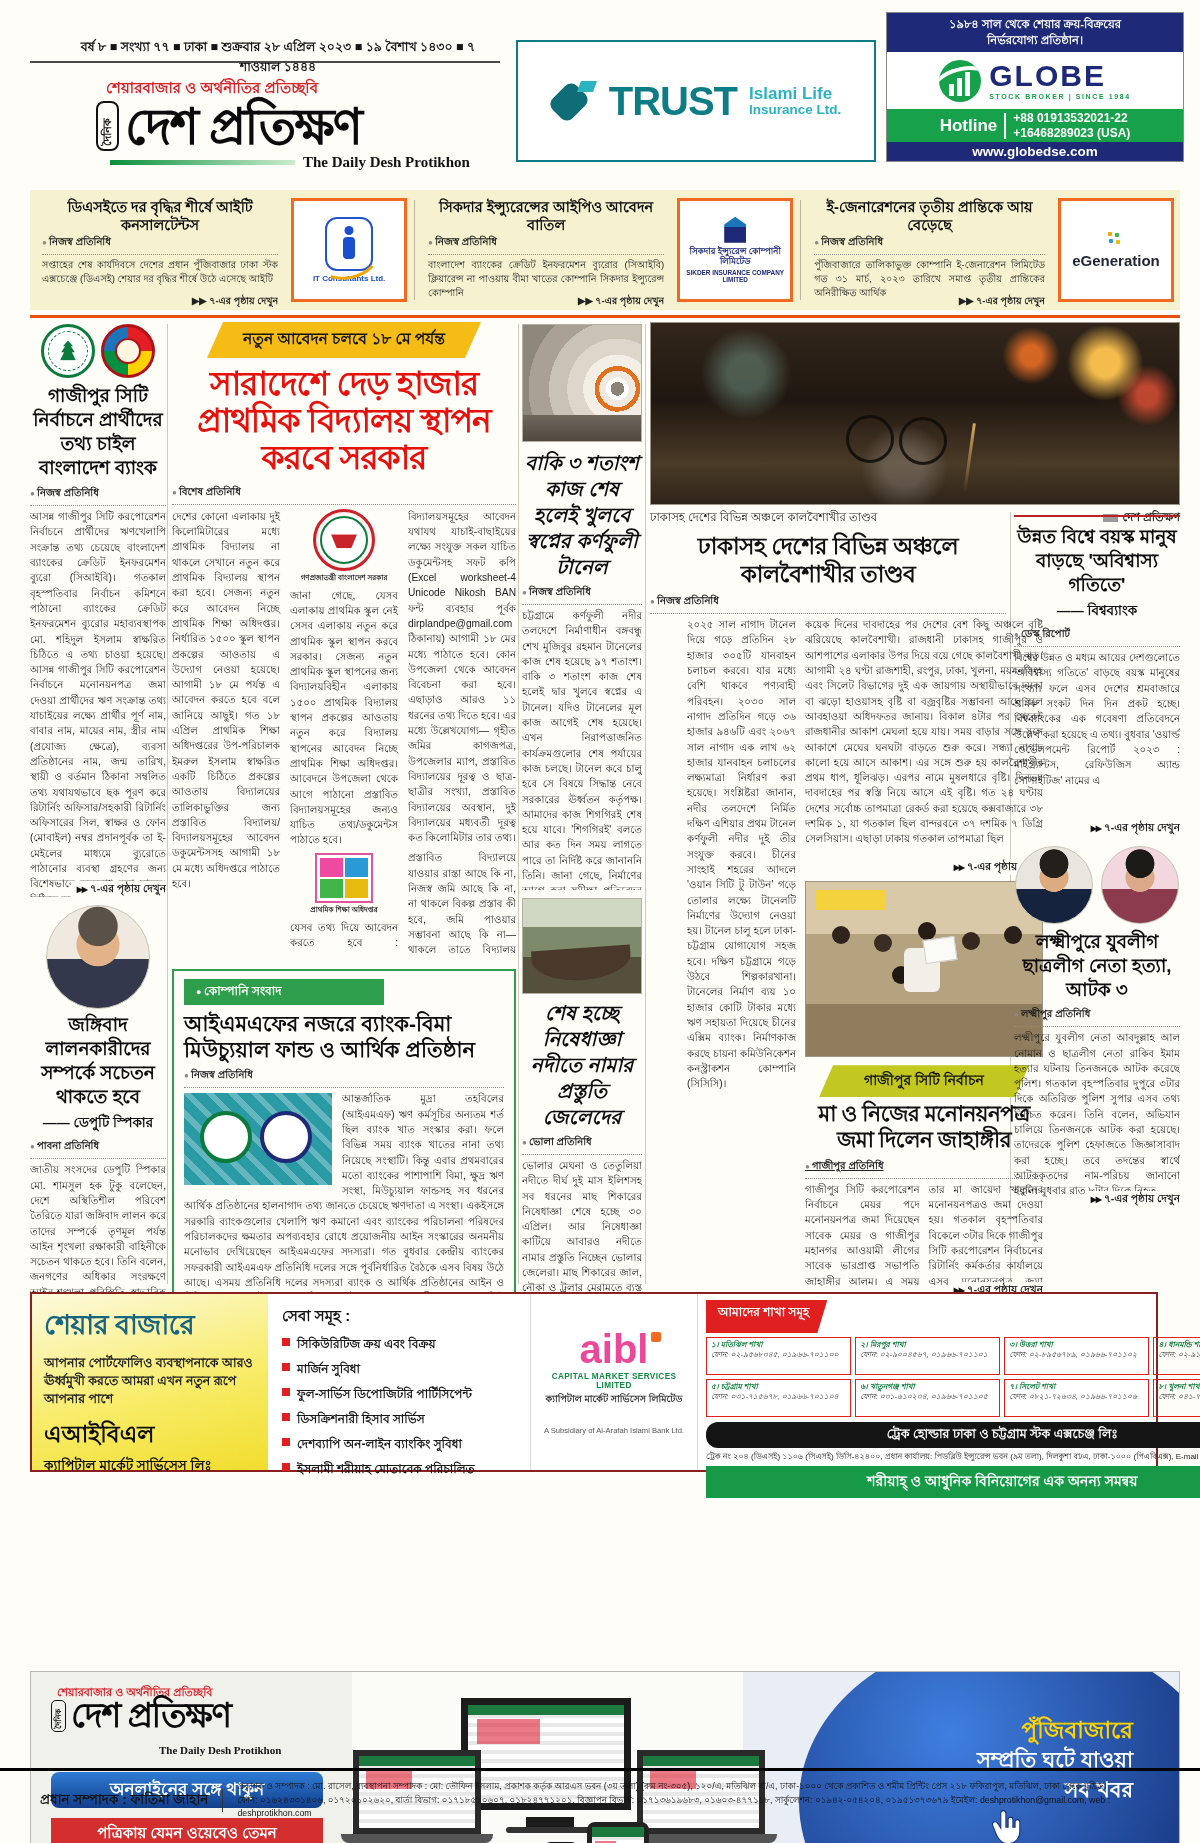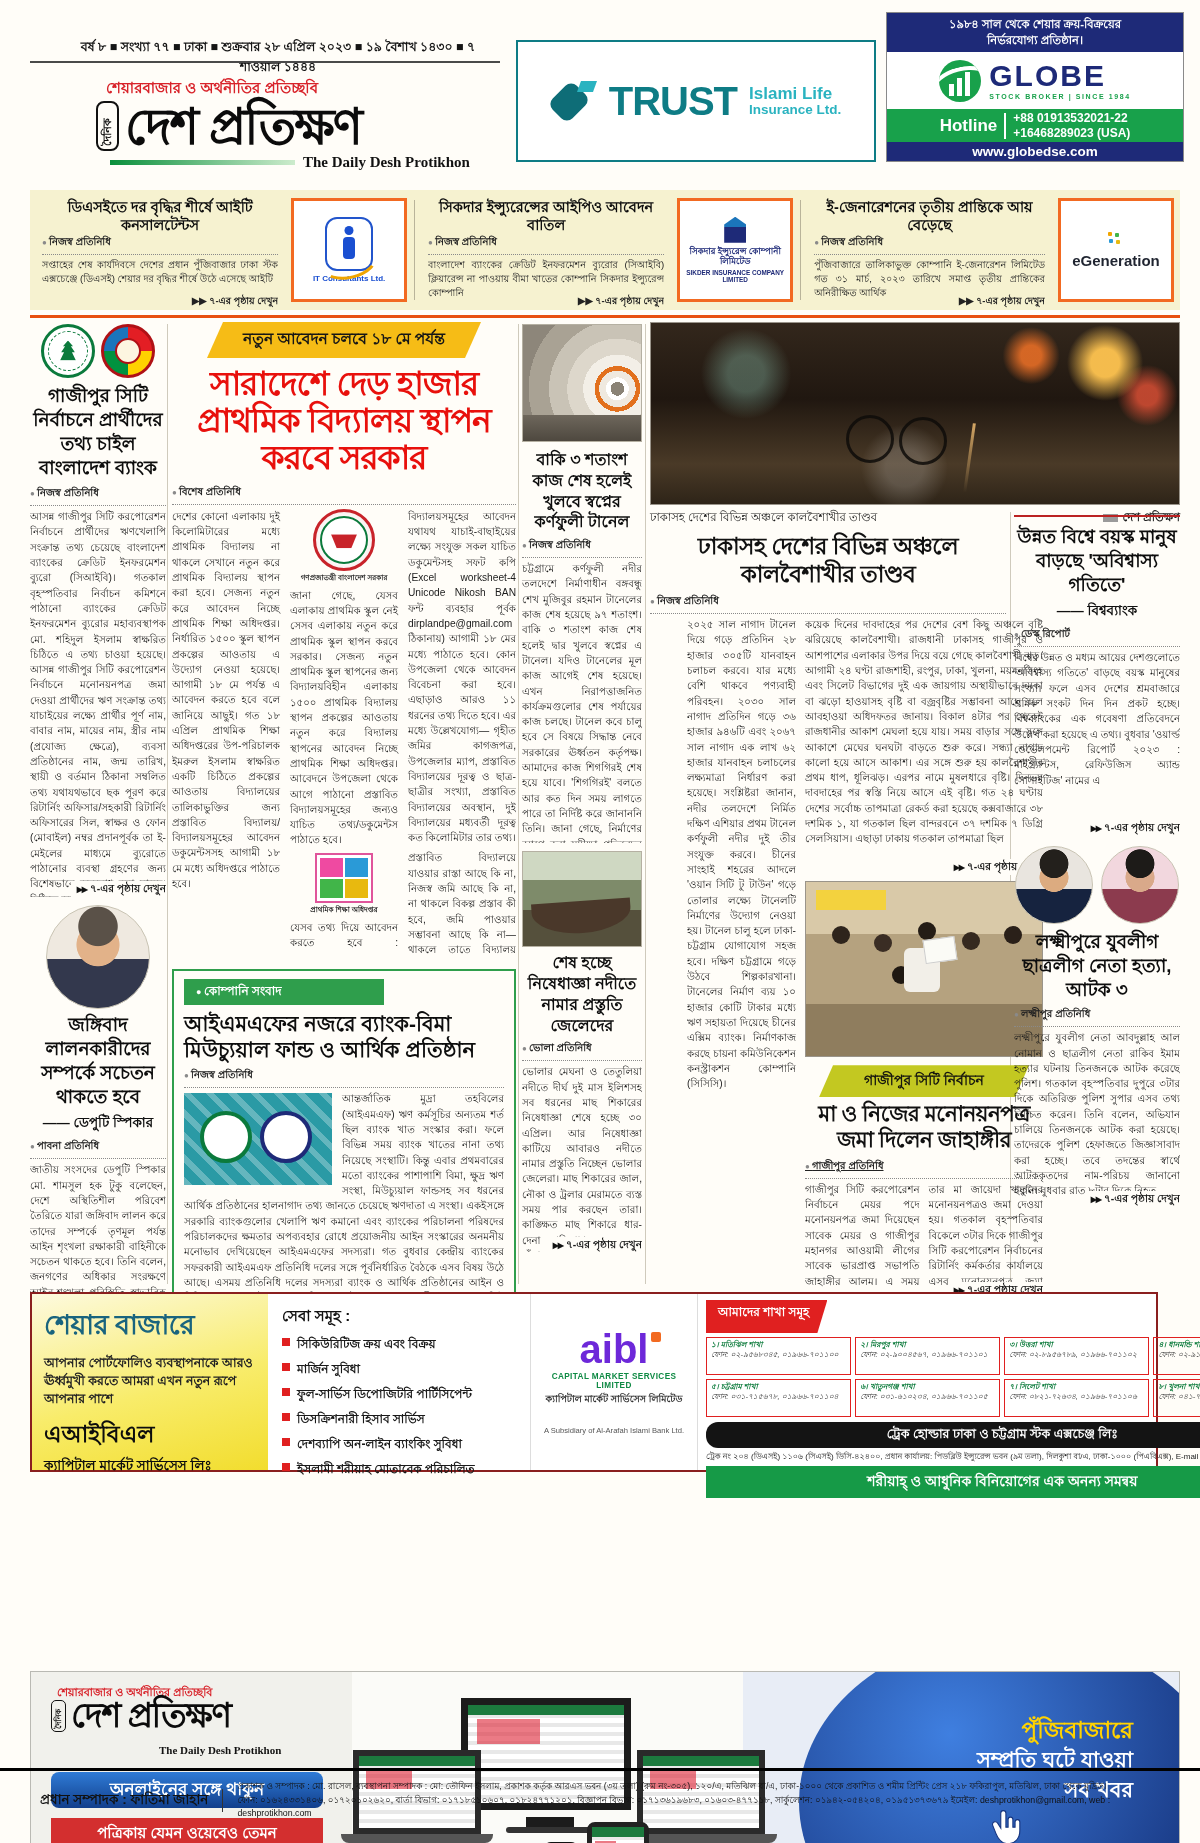--- a/index.html
+++ b/index.html
@@ -79,21 +79,21 @@
      radial-gradient(circle at 3px 3px,#f0a500 2px,transparent 2.5px),
      radial-gradient(circle at 10px 4px,#41b549 2px,transparent 2.5px),
      radial-gradient(circle at 4px 10px,#2a9ad7 2px,transparent 2.5px),
      radial-gradient(circle at 11px 11px,#e8b90f 2px,transparent 2.5px);}
   .eg-word{font-size:15px;font-weight:800;color:#1f2430;}
   .rule-orange{left:30px;top:315px;width:1150px;height:3px;background:#e8500f;}
 
   
   .hl{font-weight:800;color:#0d0d0d;text-align:center;}
   .hl-s{font-size:18.5px;line-height:1.3;}
-  .hl-t{font-size:16px;line-height:1.3;}
+  .hl-t{font-size:20px;line-height:1.3;font-style:italic;}
   .attr{text-align:center;font-weight:800;font-size:13.5px;margin-top:3px;}
   .attr::before{content:"—— ";}
 
   
   .colL{left:30px;top:324px;width:136px;}
   .logos-row{display:flex;justify-content:center;gap:6px;}
   .bb-logo{width:54px;height:54px;border-radius:50%;border:3px solid #0b7a3c;background:#fff;position:relative;box-sizing:border-box;}
   .bb-logo::before{content:"";position:absolute;inset:4px;border:1.5px dashed #0b7a3c;border-radius:50%;}
   .bb-logo::after{content:"";position:absolute;left:50%;top:50%;width:18px;height:20px;transform:translate(-50%,-52%);
        background:#0b7a3c;clip-path:polygon(50% 0,78% 28%,66% 28%,88% 58%,72% 58%,94% 100%,6% 100%,28% 58%,12% 58%,34% 28%,22% 28%);}
@@ -196,21 +196,21 @@
   .a-desc{font-size:12.5px;line-height:1.45;font-weight:700;color:#222;margin-top:5px;}
   .a-name{font-size:23px;font-weight:900;margin-top:8px;color:#0d0d0d;}
   .a-sub{font-size:13.5px;font-weight:800;color:#0d0d0d;}
   .a-serv{width:262px;flex:0 0 auto;padding:10px 14px;box-sizing:border-box;}
   .a-serv-title{font-size:15px;font-weight:900;}
   .a-serv ul{list-style:none;margin:6px 0 0;padding:0;}
   .a-serv li{font-size:12px;font-weight:700;margin-top:5px;padding-left:15px;position:relative;color:#1a1a1a;}
   .a-serv li::before{content:"";position:absolute;left:0;top:3px;width:8px;height:8px;background:#e02020;}
   .a-logo{width:168px;flex:0 0 auto;display:flex;flex-direction:column;align-items:center;justify-content:center;
           border-left:1px solid #ddd;border-right:1px solid #ddd;padding:6px;box-sizing:border-box;text-align:center;}
-  .aibl-word{font-size:40px;font-weight:900;color:#6d28d9;line-height:1;position:relative;}
+  .aibl-word{font-size:40px;font-weight:900;color:#ec4899;line-height:1;position:relative;}
   .aibl-word::after{content:"";position:absolute;right:-13px;top:3px;width:10px;height:10px;background:#f26a21;border-radius:2px;}
   .aibl-l1{font-size:8.2px;letter-spacing:.4px;color:#0f8a44;font-weight:800;text-transform:uppercase;margin-top:3px;}
   .aibl-l2{font-size:9.5px;font-weight:800;color:#333;margin-top:2px;}
   .aibl-l3{font-size:7.6px;color:#555;margin-top:19px;}
   .a-right{flex:1;padding:6px 8px;box-sizing:border-box;}
   .a-br-title{display:inline-block;background:#e02020;color:#fff;font-weight:800;font-size:12px;padding:3px 18px 10px 12px;
               clip-path:polygon(0 0,100% 0,calc(100% - 10px) 100%,0 100%);}
   .br-grid{display:grid;grid-template-columns:repeat(4,1fr);gap:4px;margin-top:4px;}
   .br-box{border:1.5px solid #e02020;height:38px;padding:2px 4px;font-size:7.6px;line-height:1.35;overflow:hidden;box-sizing:border-box;font-style:italic;}
   .br-name{color:#0a7a3a;font-weight:800;}

